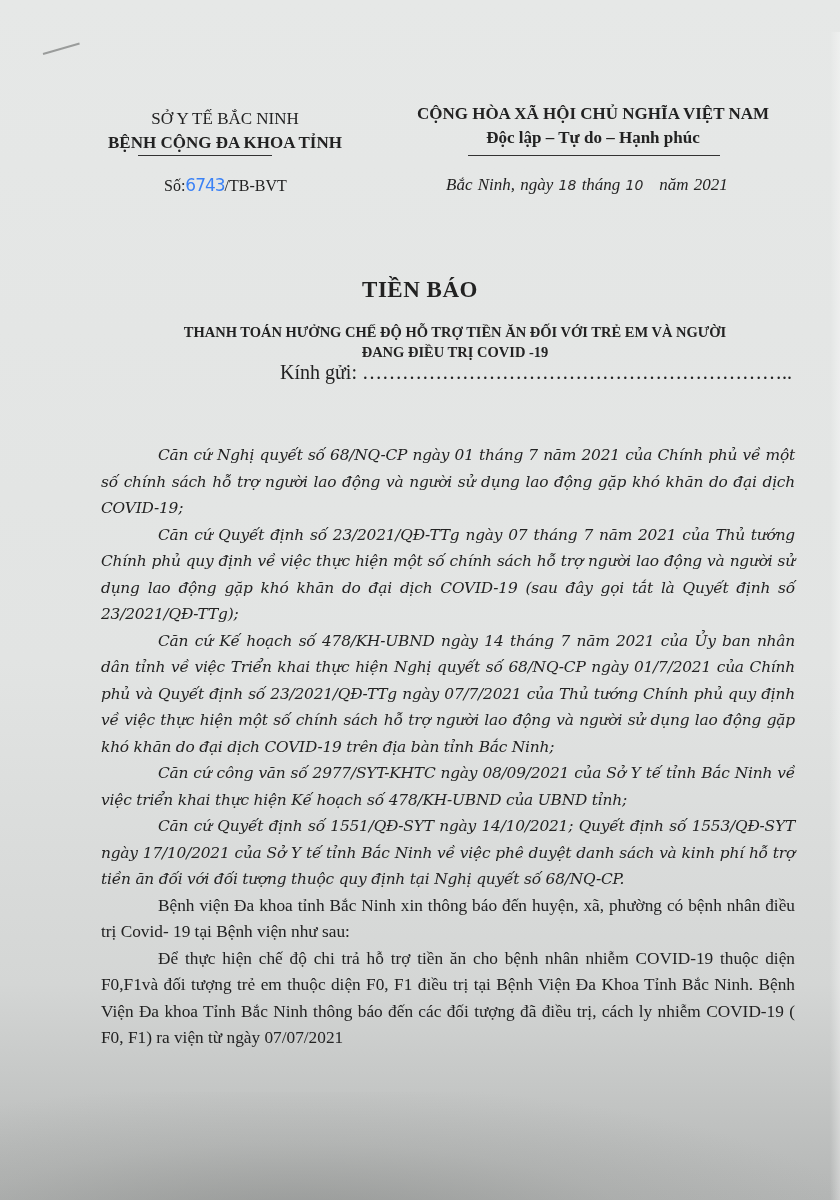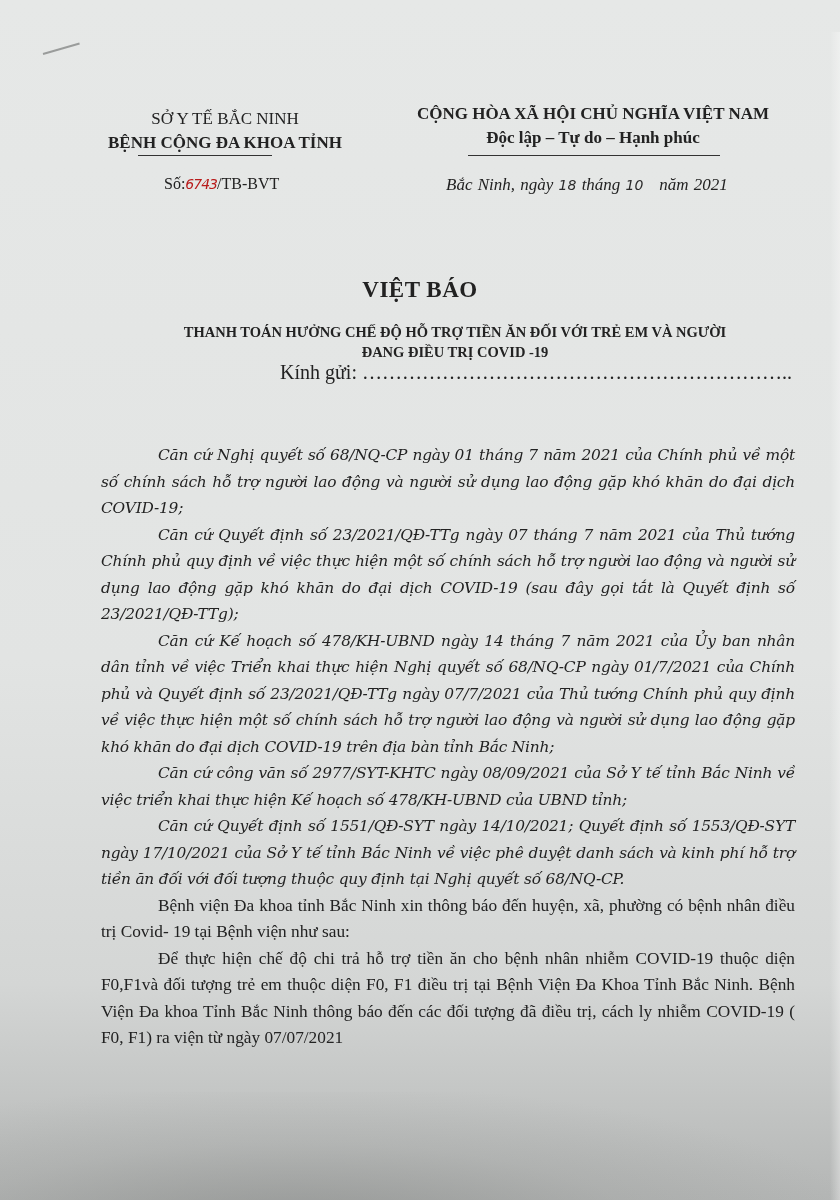--- a/index.html
+++ b/index.html
@@ -72,23 +72,22 @@
       width: 252px; height: 1px;
       background: #333;
     }
     .doc-number {
       position: absolute;
       left: 164px; top: 143px;
       font-size: 16px;
     }
     .doc-number .hand {
       font-family: "DejaVu Sans", sans-serif;
-      font-size: 14px;
-      font-style: italic;
-      color: #b91c1c;
+      font-size: 17px;
+      color: #3b82f6;
       letter-spacing: -1px;
     }
     .place-date {
       position: absolute;
       left: 446px; top: 143px;
       font-size: 17px;
       font-style: italic;
       word-spacing: 1px;
     }
     .place-date .hand {
@@ -155,21 +154,21 @@
   <div class="header-right">
     <div>CỘNG HÒA XÃ HỘI CHỦ NGHĨA VIỆT NAM</div>
     <div>Độc lập – Tự do – Hạnh phúc</div>
   </div>
   <div class="underline-right"></div>
 
   <div class="doc-number"><span>Số:</span><span class="hand">6743</span><span>/TB-BVT</span></div>
 
   <div class="place-date"><span>Bắc Ninh, ngày</span> <span class="hand">18</span> <span>tháng</span> <span class="hand">10</span>&nbsp;&nbsp; <span>năm 2021</span></div>
 
-  <div class="title">VIỆT BÁO</div>
+  <div class="title">TIỀN BÁO</div>
 
   <div class="subtitle">
     <div>THANH TOÁN HƯỞNG CHẾ ĐỘ HỖ TRỢ TIỀN ĂN ĐỐI VỚI TRẺ EM VÀ NGƯỜI</div>
     <div>ĐANG ĐIỀU TRỊ COVID -19</div>
   </div>
 
   <div class="recipient"><span>Kính gửi:</span> <span>………………………………………………………..</span></div>
 
   <div class="body">
     <p class="it">Căn cứ Nghị quyết số 68/NQ-CP ngày 01 tháng 7 năm 2021 của Chính phủ về một số chính sách hỗ trợ người lao động và người sử dụng lao động gặp khó khăn do đại dịch COVID-19;</p>

